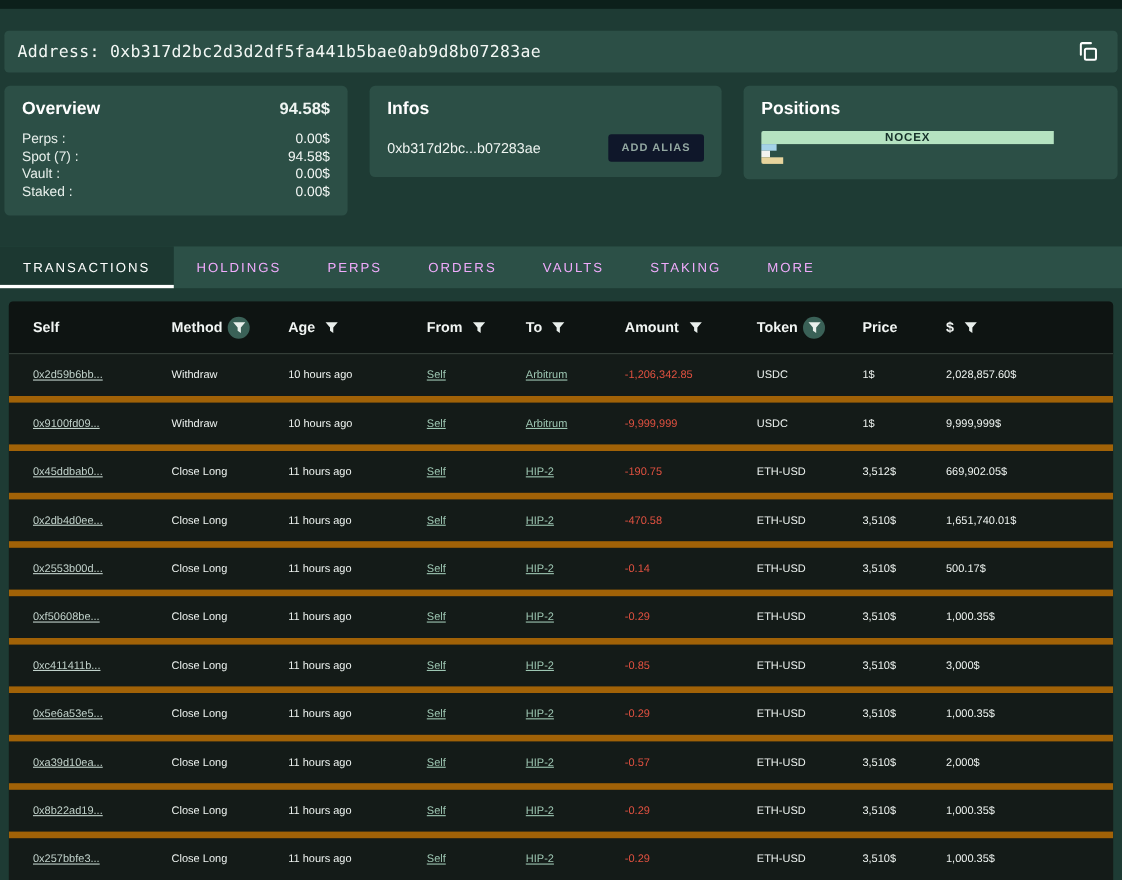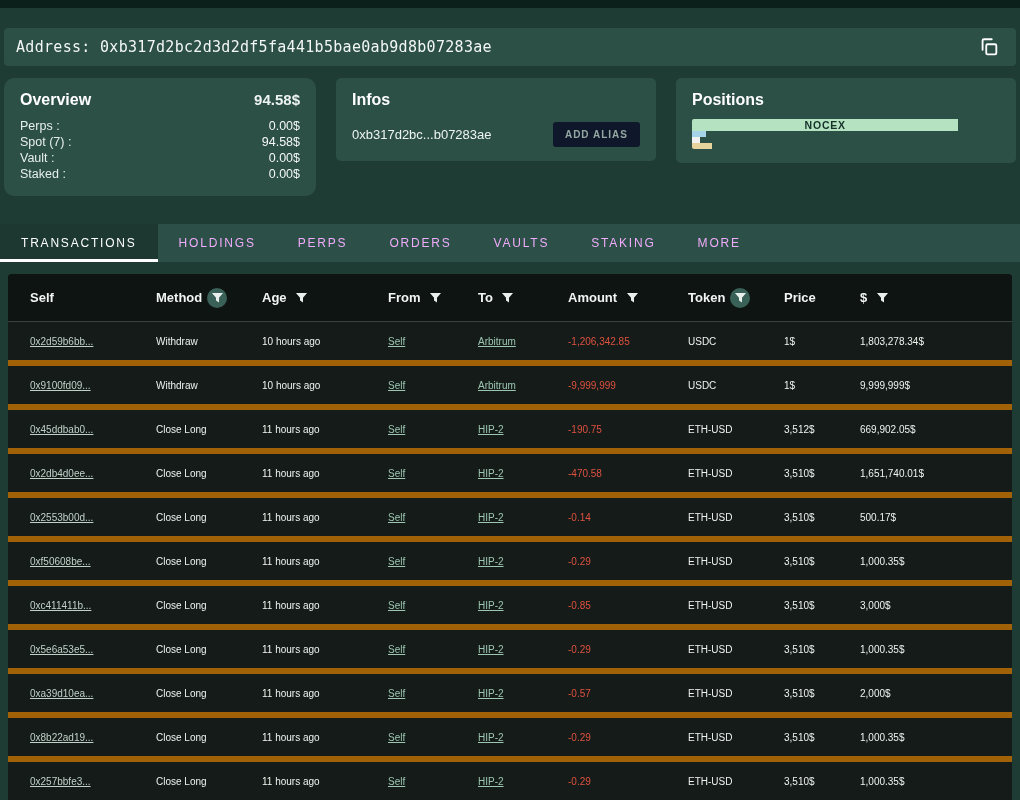--- a/index.html
+++ b/index.html
@@ -37,21 +37,21 @@
     display: flex;
     align-items: flex-start;
     gap: 20px;
     margin: 12px 4px 0 4px;
   }
   .card { background: #2c4f46; border-radius: 5px; padding: 13px 16px 14px 16px; }
   .card h2 { font-size: 16px; font-weight: bold; color: #ffffff; }
   .card-head { display: flex; justify-content: space-between; align-items: baseline; margin-bottom: 9px; }
   .card-total { font-size: 15px; font-weight: bold; }
 
-  .card.overview { flex: 0 0 312px; border-radius: 10px; }
+  .card.overview { flex: 0 0 312px; }
   .ov-row { display: flex; justify-content: space-between; font-size: 12.5px; line-height: 16px; }
   .ov-label { color: #e7efeb; }
   .ov-value { color: #f4f8f6; }
 
   .card.infos { flex: 0 0 320px; }
   .infos-row { display: flex; align-items: center; justify-content: space-between; margin-top: 13px; gap: 12px; }
   .infos-address { font-size: 13px; color: #eef4f1; }
   .alias-btn {
     background: #0f172a;
     color: #93a8a1;
@@ -288,21 +288,21 @@
   <div class="tbody" id="tbody">
       <div class="tr">
         <div><a class="hash-link">0x2d59b6bb...</a></div>
         <span class="method-cell">Withdraw</span>
         <span class="age-cell">10 hours ago</span>
         <div><a class="party-link">Self</a></div>
         <div><a class="party-link">Arbitrum</a></div>
         <span class="amount-cell">-1,206,342.85</span>
         <span class="token-cell">USDC</span>
         <span class="price-cell">1$</span>
-        <span class="usd-cell">1,803,278.34$</span>
+        <span class="usd-cell">2,028,857.60$</span>
       </div>
       <div class="tr">
         <div><a class="hash-link">0x9100fd09...</a></div>
         <span class="method-cell">Withdraw</span>
         <span class="age-cell">10 hours ago</span>
         <div><a class="party-link">Self</a></div>
         <div><a class="party-link">Arbitrum</a></div>
         <span class="amount-cell">-9,999,999</span>
         <span class="token-cell">USDC</span>
         <span class="price-cell">1$</span>

